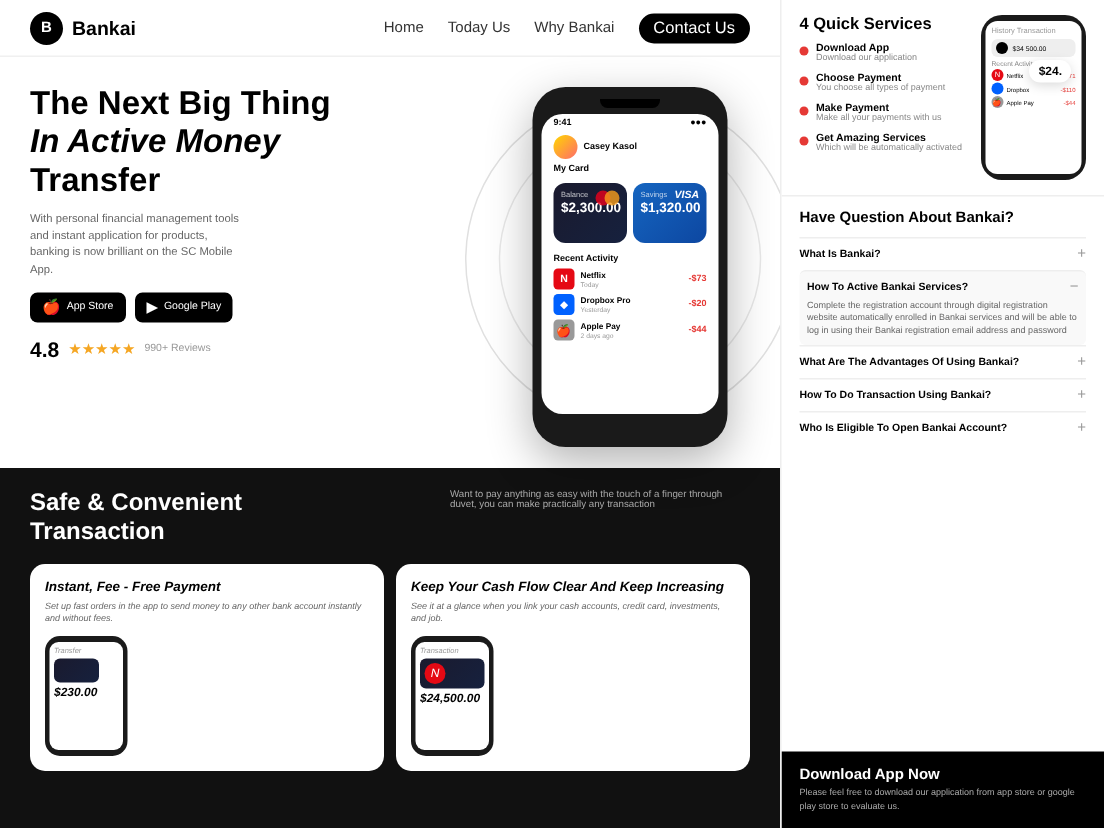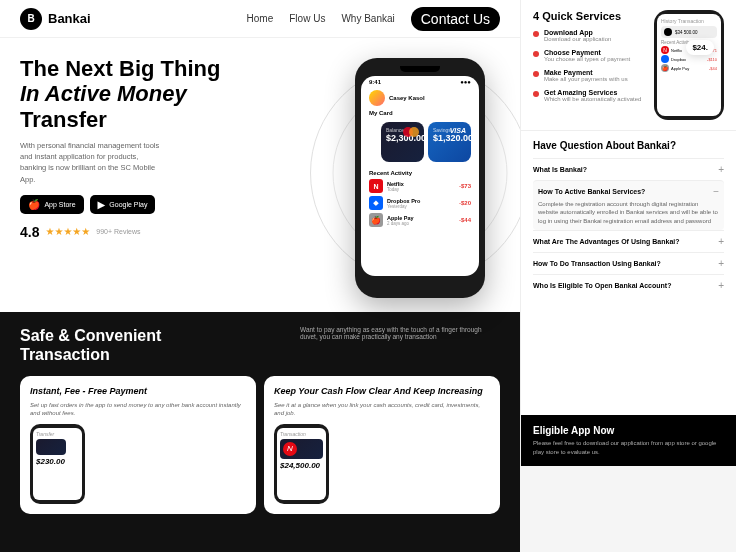--- a/index.html
+++ b/index.html
@@ -65,21 +65,21 @@
     .nav-link {
       font-size: 10px;
       color: #333;
       cursor: pointer;
     }
     .nav-btn {
       background: #000;
       color: #fff;
       padding: 4px 10px;
       border-radius: 20px;
-      font-size: 14px;
+      font-size: 11px;
       cursor: pointer;
     }
 
     
     .hero-section {
       display: flex;
       padding: 14px 20px;
       gap: 8px;
       flex: 0 0 auto;
       justify-content: center;
@@ -194,21 +194,20 @@
     }
     .phone-user {
       font-size: 6px;
       font-weight: 600;
     }
 
     .card-section {
       padding: 4px 8px;
       display: flex;
       gap: 4px;
-      margin-left: 12px;
     }
     .card {
       border-radius: 8px;
       height: 40px;
       flex: 1;
       padding: 5px;
       position: relative;
       overflow: hidden;
     }
     .card-dark {
@@ -346,21 +345,21 @@
       color: #000;
     }
     .mini-label {
       font-size: 5px;
       color: #999;
     }
 
     
     .right-sidebar {
       width: 216px;
-      height: 466px;
+      height: 552px;
       background: #fff;
       border-left: 1px solid #eee;
       overflow: hidden;
       display: flex;
       flex-direction: column;
     }
 
     
     .sidebar-top {
       padding: 10px 12px;
@@ -513,21 +512,21 @@
 
   <div class="main-section">
 
     <nav class="navbar">
       <div class="nav-logo">
         <div class="logo-circle">B</div>
         <span>Bankai</span>
       </div>
       <div class="nav-links">
         <span class="nav-link">Home</span>
-        <span class="nav-link">Flow Us</span>
+        <span class="nav-link">Today Us</span>
         <span class="nav-link">Why Bankai</span>
         <span class="nav-btn">Contact Us</span>
       </div>
     </nav>
 
     <div class="hero-section">
       <div class="hero-text">
         <div class="hero-title">
           <span>The Next Big Thing</span><br>
           <em><span>In Active Money</span></em><br>
@@ -758,18 +757,18 @@
 
       <div class="faq-item">
         <div class="faq-question">
           <span class="faq-q-text">Who Is Eligible To Open Bankai Account?</span>
           <span class="faq-icon">+</span>
         </div>
       </div>
     </div>
 
     <div class="download-cta">
-      <div class="download-cta-title">Eligible App Now</div>
+      <div class="download-cta-title">Download App Now</div>
       <div class="download-cta-desc">Please feel free to download our application from app store or google play store to evaluate us.</div>
     </div>
 
   </div>
 </div>
 
 </body></html>

